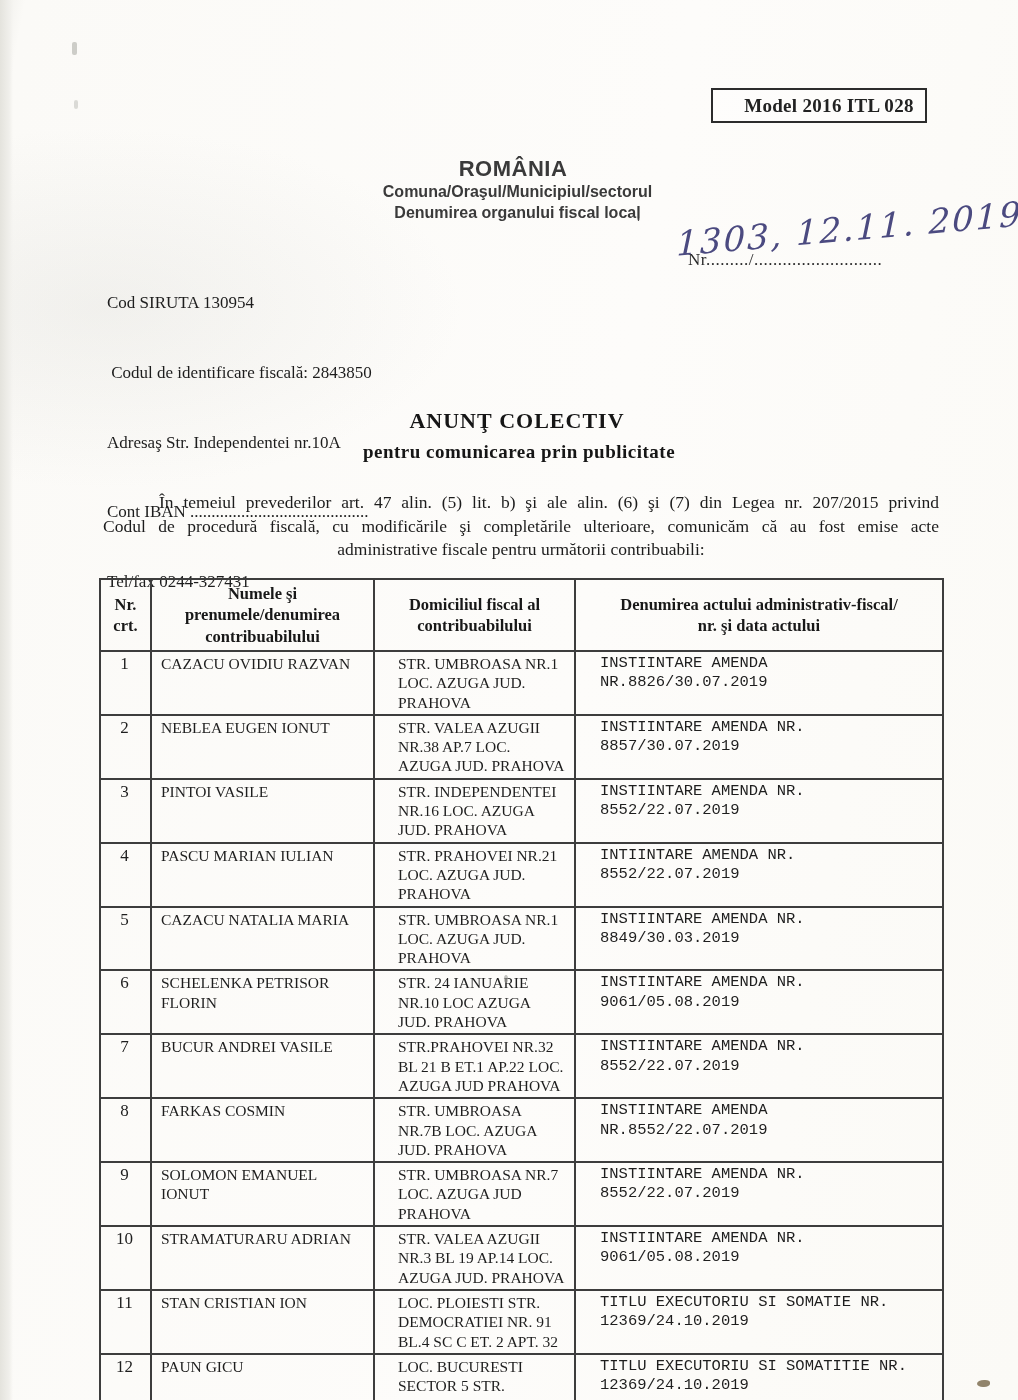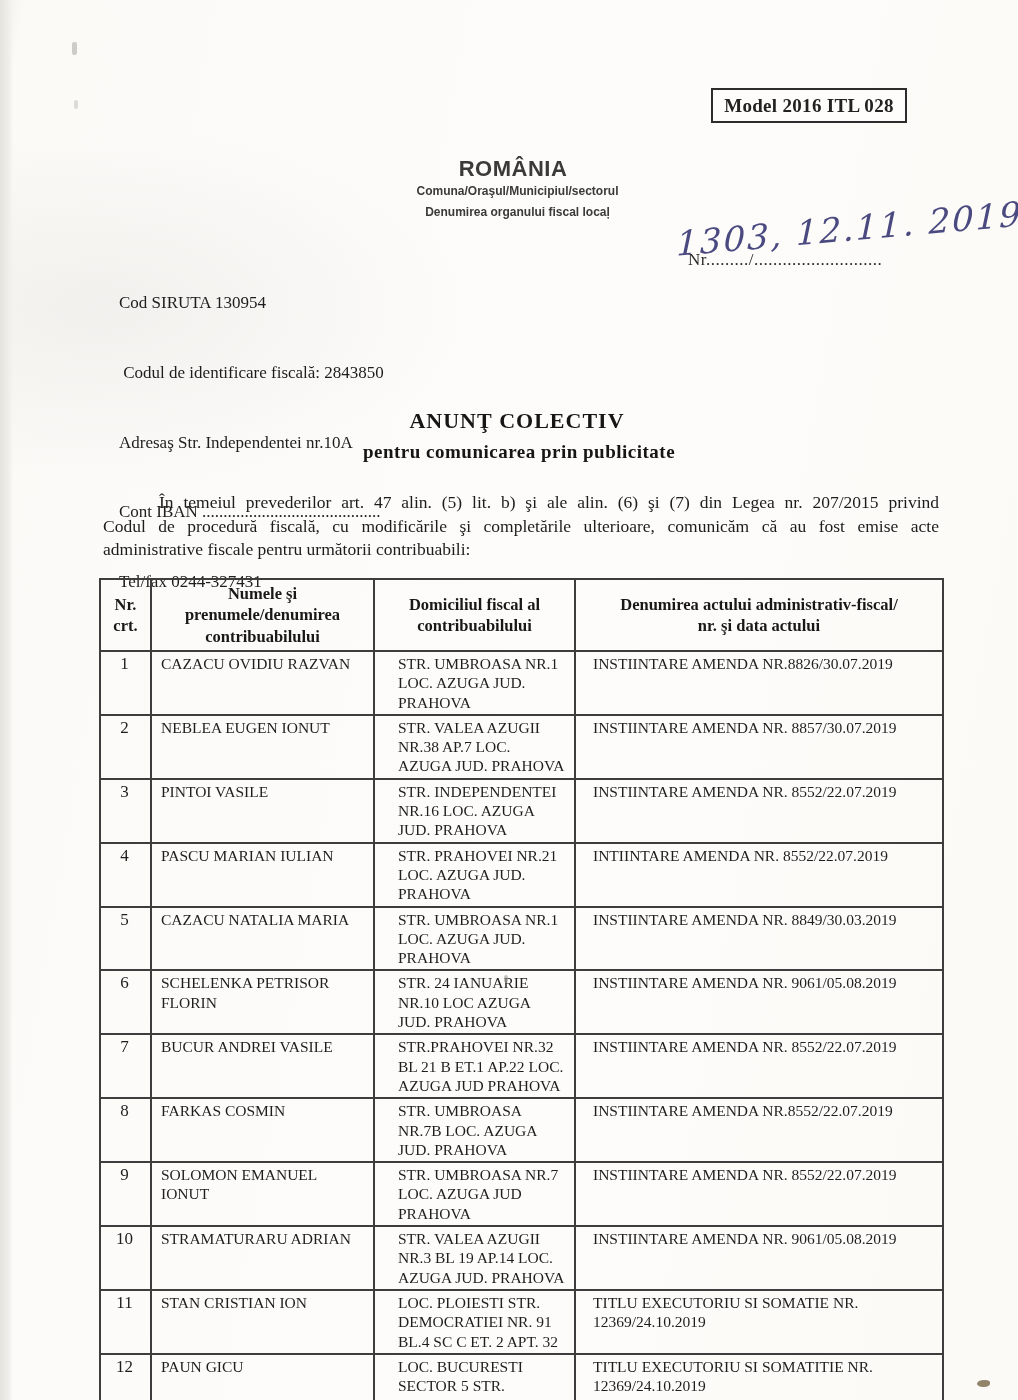--- a/index.html
+++ b/index.html
@@ -30,35 +30,36 @@
     position: absolute;
     left: 711px; top: 88px;
     width: 192px; height: 31px;
     border: 2px solid #2c2c2c;
     display: flex; align-items: center; justify-content: center;
     font-weight: bold;
     font-size: 19px;
     letter-spacing: 0.3px;
     color: #222;
     background: rgba(255,255,255,0.4);
+    padding-left: 20px;
   }
   .center-head {
     position: absolute;
     left: 0; top: 157px;
     width: 1018px;
     text-align: center;
     font-family: "Liberation Sans", sans-serif;
     font-weight: bold;
     color: #3a3a3a;
   }
   .country { font-size: 22px; letter-spacing: 0.5px; line-height: 24px; padding-left: 8px; }
-  .head-sub { font-size: 12px; line-height: 21px; padding-left: 17px; }
+  .head-sub { font-size: 16px; line-height: 21px; padding-left: 17px; }
   .issuer {
     position: absolute;
-    left: 119px; top: 245px;
+    left: 107px; top: 245px;
     font-size: 17px;
     line-height: 23.2px;
     color: #1d1d1d;
     white-space: pre;
   }
   .nr-label {
     position: absolute;
     left: 688px; top: 250px;
     font-size: 17px;
     letter-spacing: 0.5px;
@@ -100,21 +101,21 @@
   .intro {
     position: absolute;
     left: 103px; top: 491px;
     width: 836px;
     font-size: 17.5px;
     line-height: 23.6px;
     color: #1c1c1c;
   }
   .intro .l1 { text-indent: 56px; text-align: justify; text-align-last: justify; }
   .intro .l2 { text-align: justify; text-align-last: justify; }
-  .intro .l3 { text-align: left; }
+  .intro .l3 { text-align: center; }
   table.contributors {
     position: absolute;
     left: 99px; top: 578px;
     width: 843px;
     border-collapse: collapse;
     table-layout: fixed;
     font-size: 15.5px;
     color: #1e1e1e;
   }
   .contributors th, .contributors td {
@@ -139,21 +140,21 @@
     line-height: 19.3px;
     white-space: pre-line;
   }
   .contributors td.c-nr {
     text-align: center;
     font-size: 17px;
     padding-left: 2px;
   }
   .contributors td.c-name { padding-left: 9px; }
   .contributors td.c-address { padding-left: 23px; }
-  .contributors td.c-act { padding-left: 17px; }
+  .contributors td.c-act { padding-left: 24px; font-family: Liberation Mono, monospace; }
   .speck { position: absolute; border-radius: 50%; }
   .speck-a { left: 72px; top: 42px; width: 5px; height: 13px; background: #b9b9b4; opacity: .7; border-radius: 2px; }
   .speck-b { left: 74px; top: 100px; width: 4px; height: 9px; background: #c4c4bf; opacity: .6; border-radius: 2px; }
   .speck-c { left: 977px; top: 1380px; width: 13px; height: 7px; background: #6d5c3c; opacity: .75; border-radius: 60% 40% 50% 50%; }
   .speck-d { left: 504px; top: 975px; width: 4px; height: 8px; background: #9a9a95; opacity: .6; }
 </style>
 </head>
 <body>
 
 <div class="page">

